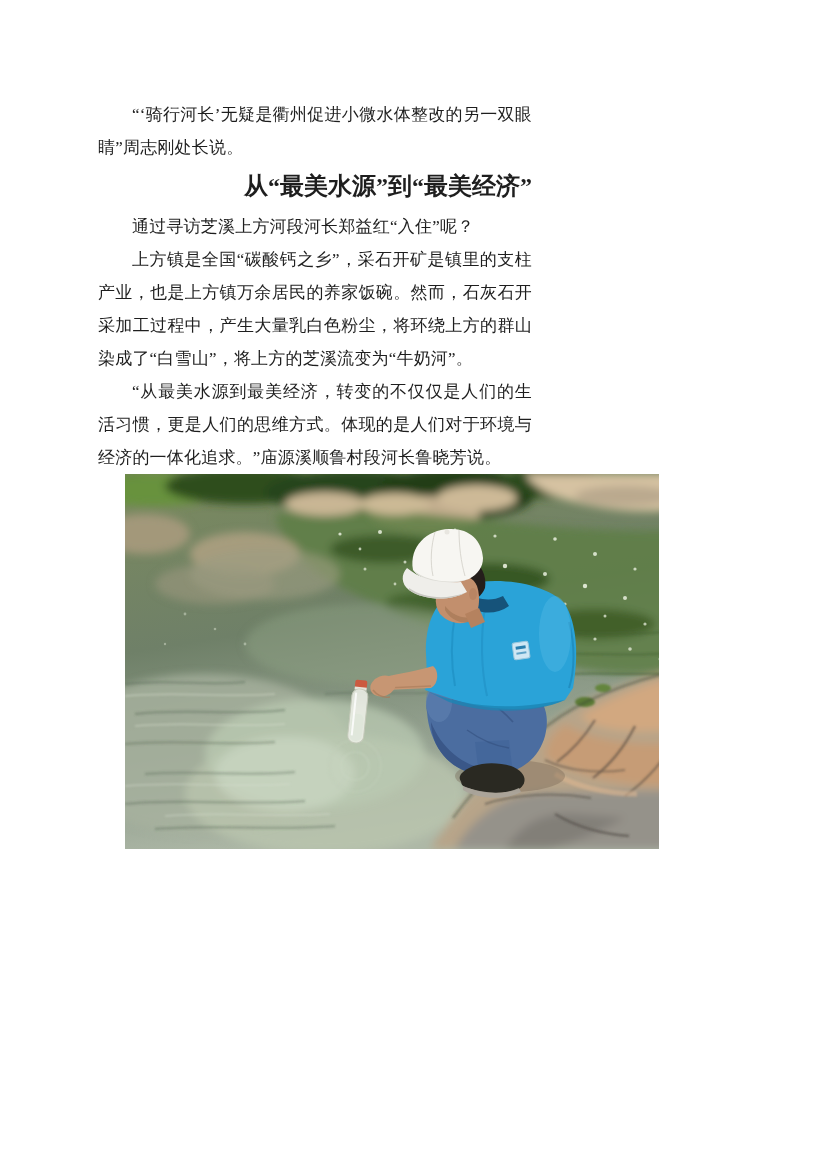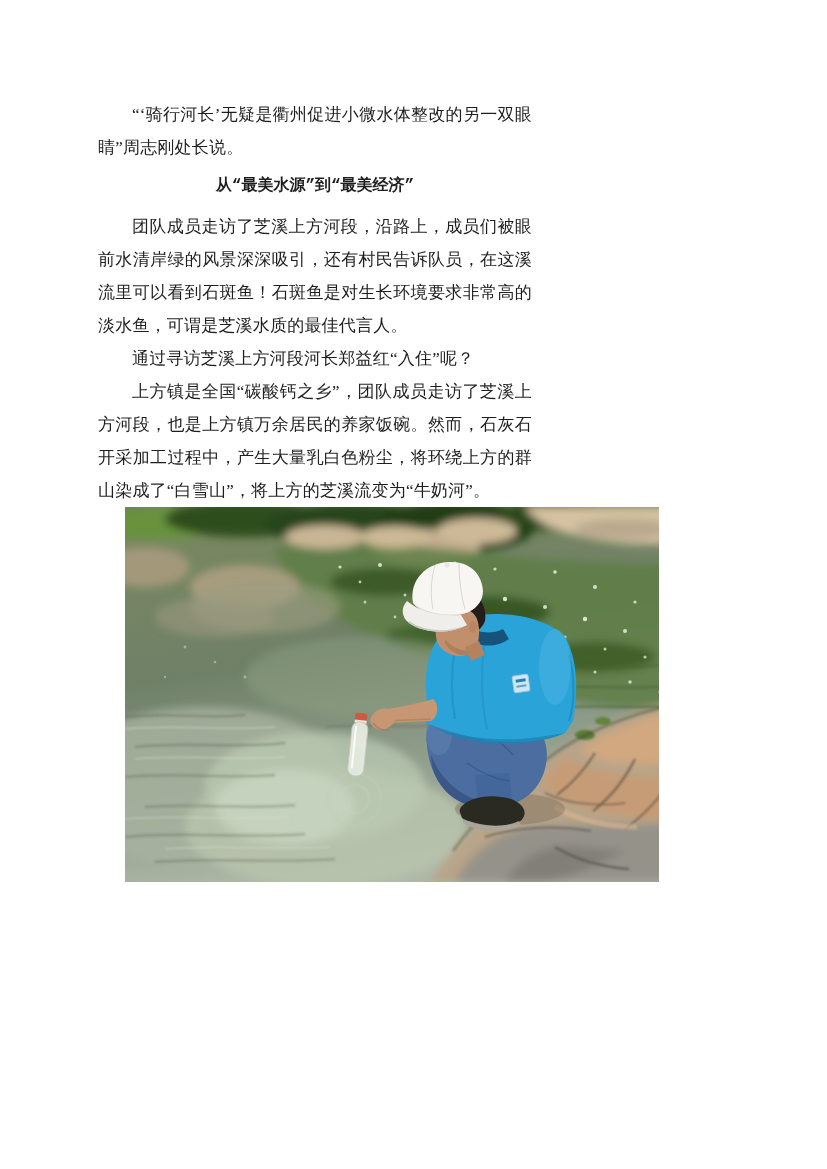--- a/index.html
+++ b/index.html
@@ -15,46 +15,45 @@
   }
   .page p {
     margin:0;
     font-size:17px;
     line-height:33px;
     text-align:justify;
     text-indent:2em;
     letter-spacing:0.2px;
   }
   .page h1 {
-    font-size:16px;
+    font-size:24px;
     line-height:33px;
     font-weight:bold;
-    text-align:center;
+    text-align:right;
     text-indent:0;
     margin:6px 0 7px 0;
-    font-family:Liberation Mono, monospace;
   }
   figure.photo-wrap {
     margin:0 0 0 27px;
     width:574px; height:375px;
   }
   figure.photo-wrap svg { display:block; width:574px; height:375px; }
 </style>
 </head>
 <body>
 
 <div class="page">
 
   <p>“‘骑行河长’无疑是衢州促进小微水体整改的另一双眼睛”周志刚处长说。</p>
 
   <h1>从“最美水源”到“最美经济”</h1>
 
-  <p>团队成员走访了芝溪上方河段，沿路上，成员们被眼前水清岸绿的风景深深吸引，还有村民告诉队员，在这溪流里可以看到石斑鱼！石斑鱼是对生长环境要求非常高的淡水鱼，可谓是芝溪水质的最佳代言人。</p>
   <p>通过寻访芝溪上方河段河长郑益红“入住”呢？</p>
-  <p>上方镇是全国“碳酸钙之乡”，团队成员走访了芝溪上方河段，也是上方镇万余居民的养家饭碗。然而，石灰石开采加工过程中，产生大量乳白色粉尘，将环绕上方的群山染成了“白雪山”，将上方的芝溪流变为“牛奶河”。</p>
+  <p>上方镇是全国“碳酸钙之乡”，采石开矿是镇里的支柱产业，也是上方镇万余居民的养家饭碗。然而，石灰石开采加工过程中，产生大量乳白色粉尘，将环绕上方的群山染成了“白雪山”，将上方的芝溪流变为“牛奶河”。</p>
+  <p>“从最美水源到最美经济，转变的不仅仅是人们的生活习惯，更是人们的思维方式。体现的是人们对于环境与经济的一体化追求。”庙源溪顺鲁村段河长鲁晓芳说。</p>
 
   <figure class="photo-wrap" aria-label="河长蹲在溪边岩石上手持透明水瓶取水样">
     <svg viewBox="0 0 574 375" preserveAspectRatio="none">
       <defs>
         <linearGradient id="water" x1="0" y1="0" x2="0.25" y2="1">
           <stop offset="0" stop-color="#7b8a5e"></stop>
           <stop offset="0.45" stop-color="#6f8068"></stop>
           <stop offset="0.8" stop-color="#96a392"></stop>
           <stop offset="1" stop-color="#aeb8a7"></stop>
         </linearGradient>

